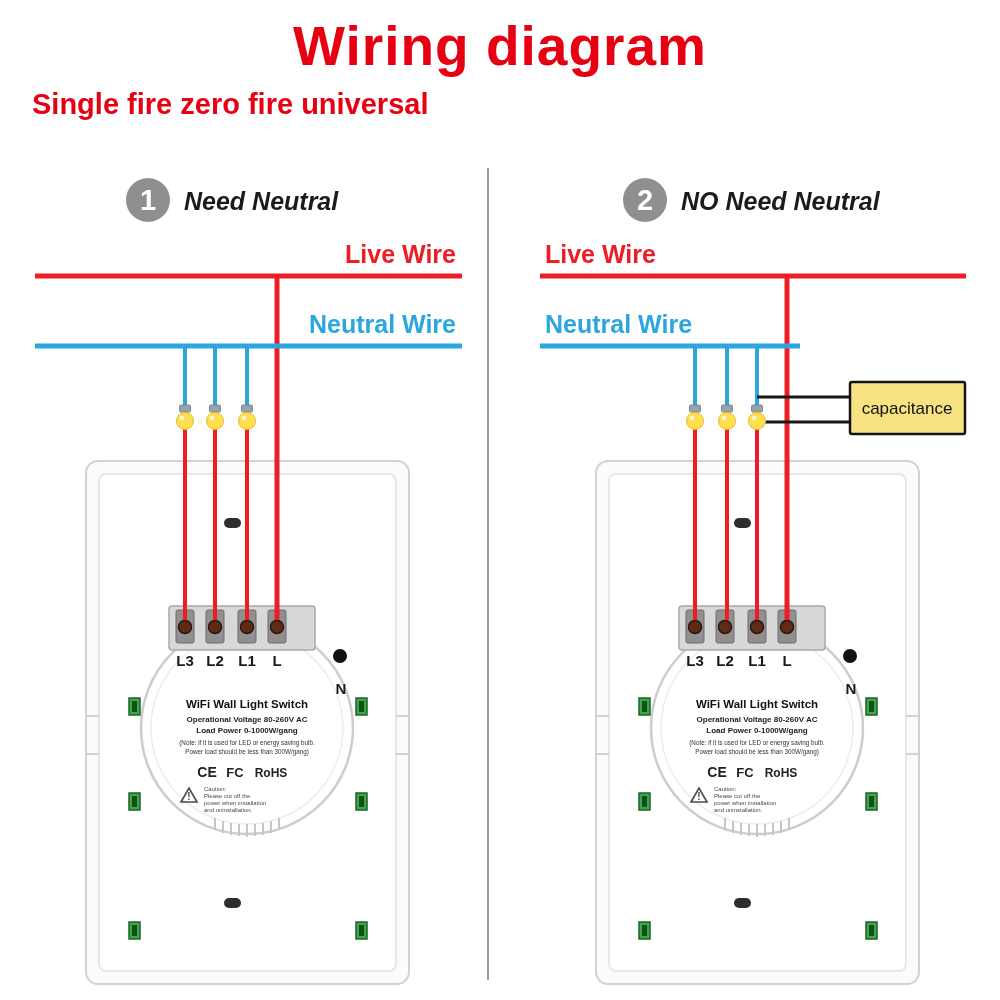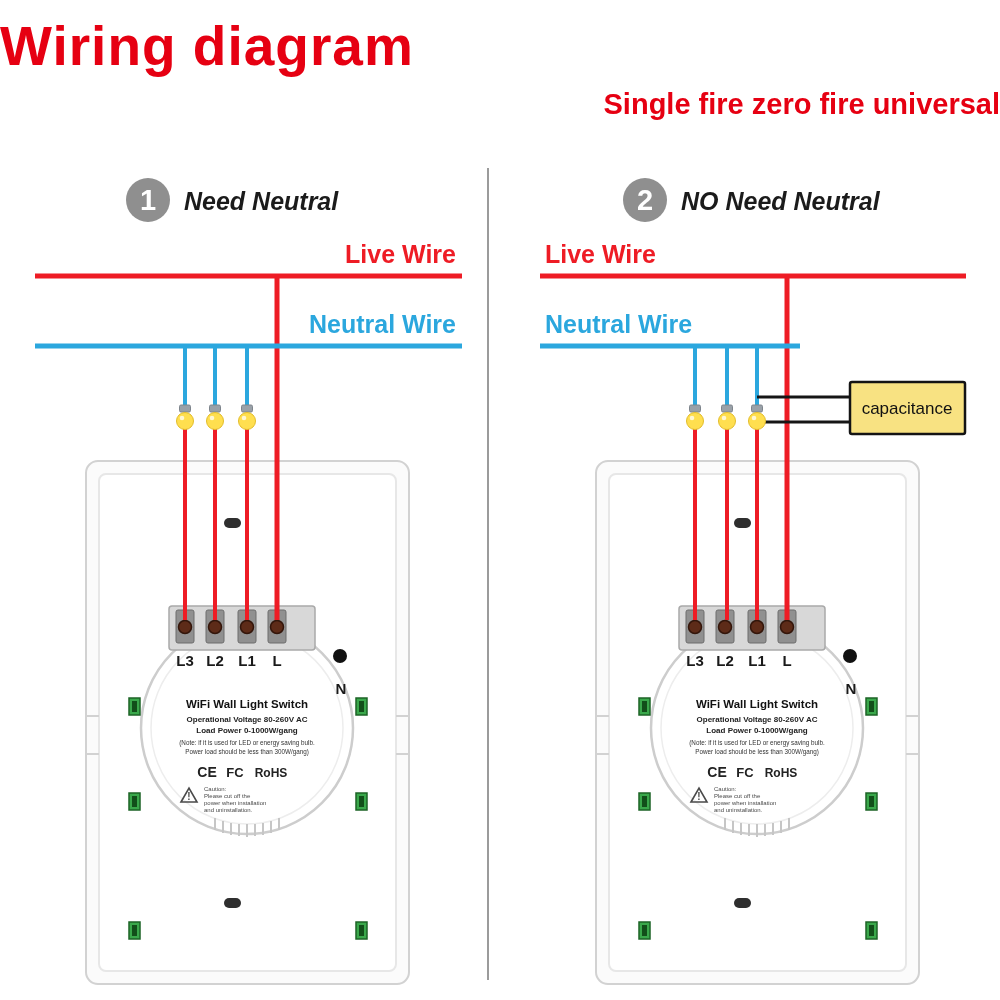--- a/index.html
+++ b/index.html
@@ -1,20 +1,20 @@
 <!DOCTYPE html>
 <html><head>
 <meta charset="utf-8">
 <style>
   html,body{margin:0;padding:0;background:#fff;}
   .page{position:relative;width:1000px;height:1000px;background:#ffffff;overflow:hidden;
         font-family:"Liberation Sans", sans-serif;}
-  .title{position:absolute;left:0;right:0;top:14px;
+  .title{position:absolute;left:0;right:0;top:14px;text-align:center;
          font-size:55px;font-weight:700;color:#e60012;letter-spacing:1px;}
-  .subtitle{position:absolute;left:0;right:0;top:88px;text-align:right;
+  .subtitle{position:absolute;left:0;right:0;top:88px;text-align:left;
             font-size:29px;font-weight:700;color:#e60012;padding-left:32px;}
   .divider{position:absolute;left:487px;top:168px;width:2px;height:812px;background:#9b9b9b;}
   svg.panel{position:absolute;top:160px;}
   svg text{font-family:"Liberation Sans", sans-serif;}
   .badge-num{font-size:29px;font-weight:700;fill:#ffffff;}
   .heading{font-size:25px;font-weight:700;font-style:italic;fill:#1b1b1b;}
   .wire-label{font-size:25px;font-weight:700;}
   .live-t{fill:#ee1c25;}
   .neutral-t{fill:#2ba7de;}
   .cap-label{font-size:17px;fill:#111111;}

